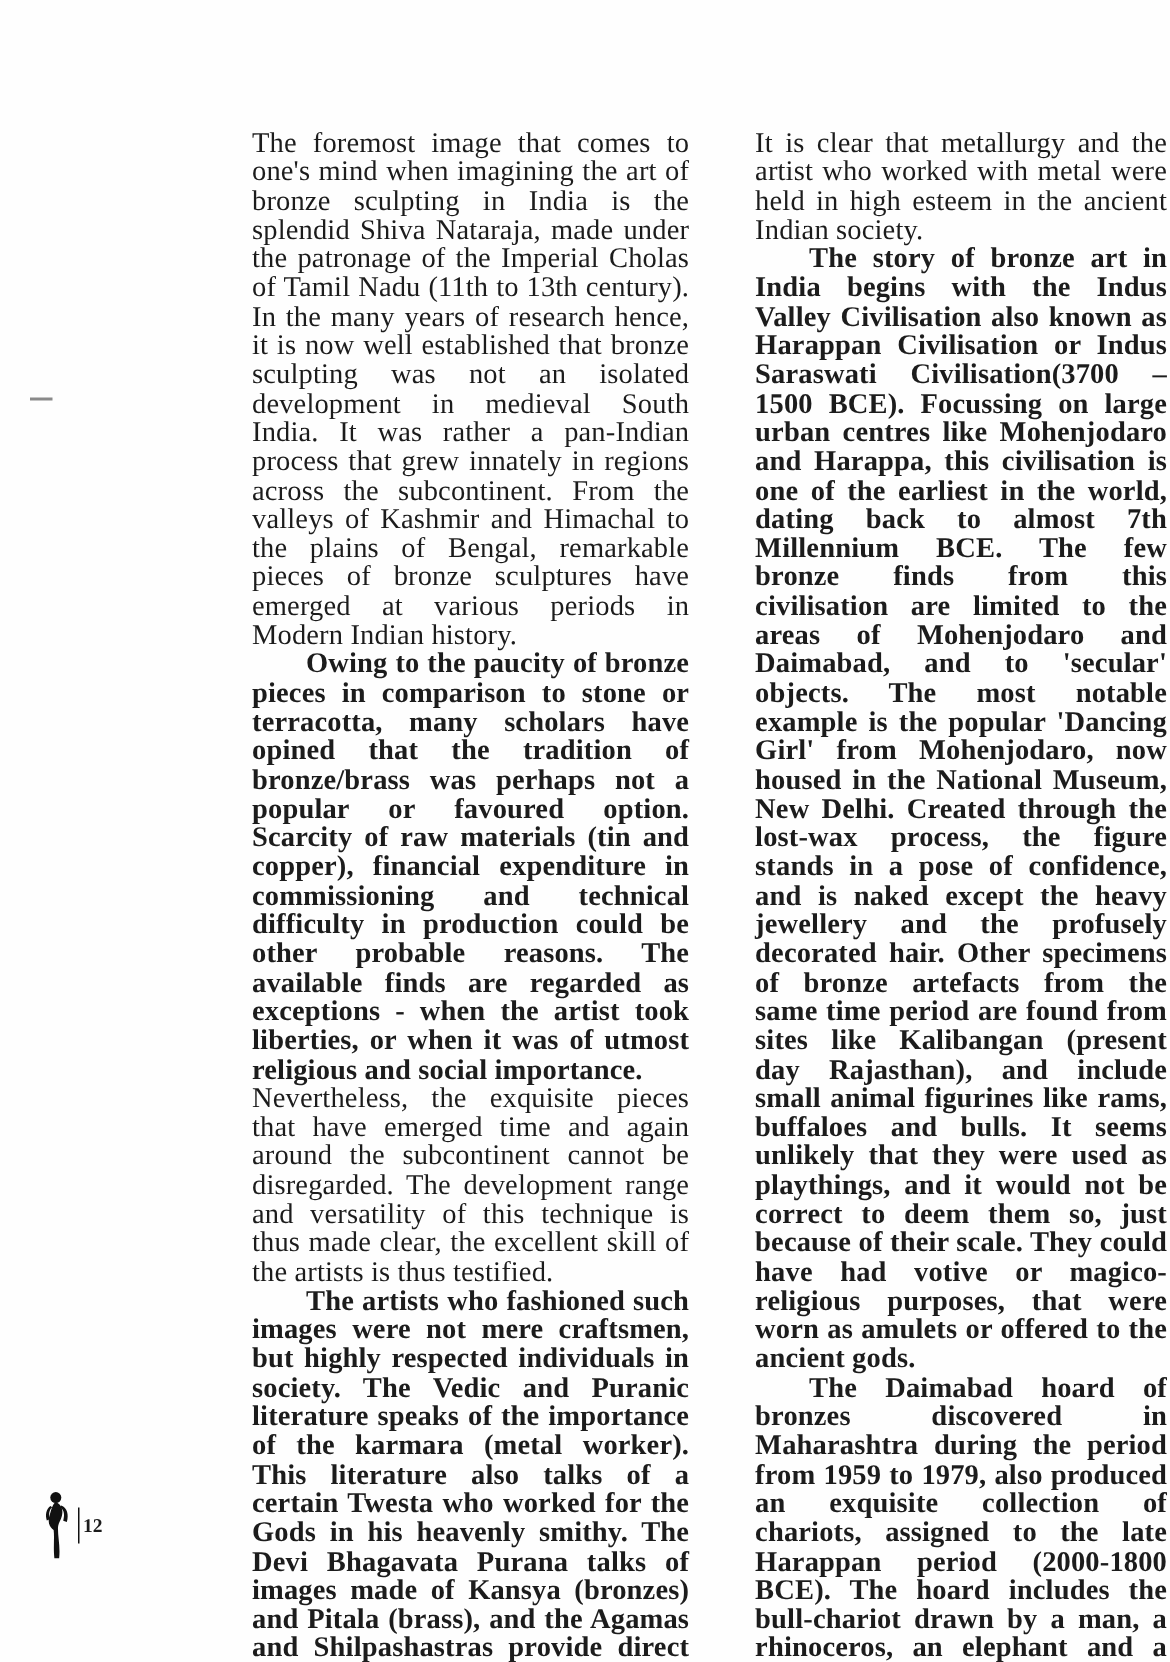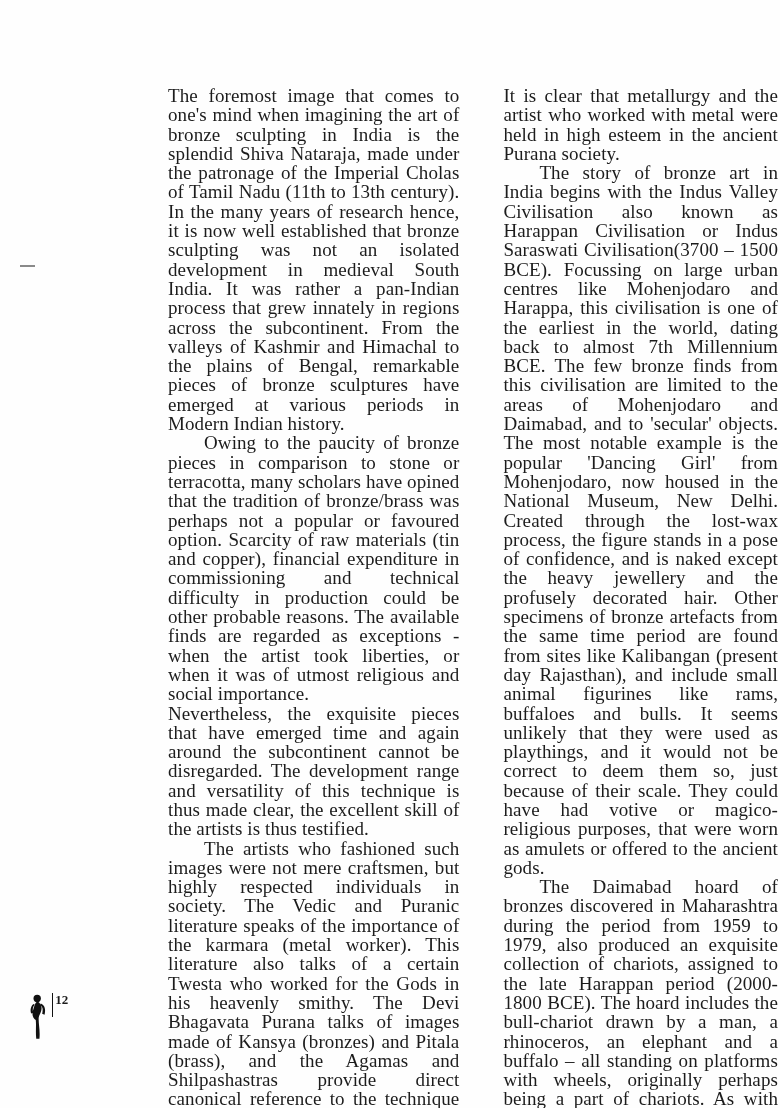--- a/index.html
+++ b/index.html
@@ -28,35 +28,35 @@
   .col {
     text-align: justify;
     font-size: 19px;
     line-height: 19.3px;
     letter-spacing: 0.1px;
     margin-left: 20px;
   }
   .col-left  { width: 312px; }
   .col-right { width: 294px; }
   .col p { margin: 0; }
-  .col p.indent { text-indent: 36px; }
+  .col p.indent { text-indent: 36px; font-weight: bold; }
   .margin-mark {
     position: absolute;
     left: 20px;
     top: 265px;
     width: 15px;
     height: 1.5px;
     background: #8a8a8a;
   }
   .folio {
     position: absolute;
     left: 26px;
     top: 993px;
     display: flex;
-    align-items: flex-start;
+    align-items: center;
     gap: 2px;
   }
   .folio svg { display: block; fill: #111; }
   .folio .rule {
     width: 1.3px;
     height: 24px;
     background: #111;
     margin-bottom: 2px;
   }
   .folio .num {
@@ -76,21 +76,21 @@
   <div class="content">
 
     <div class="col col-left">
       <p>The foremost image that comes to one's mind when imagining the art of bronze sculpting in India is the splendid Shiva Nataraja, made under the patronage of the Imperial Cholas of Tamil Nadu (11th to 13th century). In the many years of research hence, it is now well established that bronze sculpting was not an isolated development in medieval South India. It was rather a pan-Indian process that grew innately in regions across the subcontinent. From the valleys of Kashmir and Himachal to the plains of Bengal, remarkable pieces of bronze sculptures have emerged at various periods in Modern Indian history.</p>
       <p class="indent">Owing to the paucity of bronze pieces in comparison to stone or terracotta, many scholars have opined that the tradition of bronze/brass was perhaps not a popular or favoured option. Scarcity of raw materials (tin and copper), financial expenditure in commissioning and technical difficulty in production could be other probable reasons. The available finds are regarded as exceptions - when the artist took liberties, or when it was of utmost religious and social importance.</p>
       <p>Nevertheless, the exquisite pieces that have emerged time and again around the subcontinent cannot be disregarded. The development range and versatility of this technique is thus made clear, the excellent skill of the artists is thus testified.</p>
       <p class="indent">The artists who fashioned such images were not mere craftsmen, but highly respected individuals in society. The Vedic and Puranic literature speaks of the importance of the karmara (metal worker). This literature also talks of a certain Twesta who worked for the Gods in his heavenly smithy. The Devi Bhagavata Purana  talks of images made of Kansya (bronzes) and Pitala (brass), and the Agamas and Shilpashastras provide direct canonical reference to the technique of metal working.</p>
     </div>
 
     <div class="col col-right">
-      <p>It is clear that metallurgy and the artist who worked with metal were held in high esteem in the ancient Purana society.</p>
+      <p>It is clear that metallurgy and the artist who worked with metal were held in high esteem in the ancient Indian society.</p>
       <p class="indent">The story of bronze art in India begins with the Indus Valley Civilisation also known as Harappan Civilisation or Indus Saraswati Civilisation(3700 – 1500 BCE). Focussing on large urban centres like Mohenjodaro and Harappa, this civilisation is one of the earliest in the world, dating back to almost 7th Millennium BCE. The few bronze finds from this civilisation are limited to the areas of Mohenjodaro and Daimabad, and to 'secular' objects. The most notable example is the popular 'Dancing Girl' from Mohenjodaro, now housed in the National Museum, New Delhi. Created through the lost-wax process, the figure stands in a pose of confidence, and is naked except the heavy jewellery and the profusely decorated hair. Other specimens of bronze artefacts from the same time period are found from sites like Kalibangan (present day Rajasthan), and include small animal figurines like rams, buffaloes and bulls. It seems unlikely that they were used as playthings, and it would not be correct to deem them so, just because of their scale. They could have had votive or magico-religious purposes, that were worn as amulets or offered to the ancient gods.</p>
       <p class="indent">The Daimabad hoard of bronzes discovered in Maharashtra during the period from 1959 to 1979, also produced an exquisite collection of chariots, assigned to the late Harappan period (2000-1800 BCE). The hoard includes the bull-chariot drawn by a man, a rhinoceros, an elephant and a buffalo – all standing on platforms with wheels, originally perhaps being a part of chariots. As with many objects from the Indus Civilisation, the purpose of these objects remains unclear. However, the mastery and skill of the artists involved in the manufacture of the figures hint at the presence of a refined knowledge about bronze casting during the Indus Valley Civilisation.</p>
     </div>
 
   </div>
 
   <div class="folio">
     <span>
       <svg viewBox="0 0 30 60" width="24" height="50" aria-hidden="true">
         <circle cx="14" cy="5.5" r="4.6"></circle>

